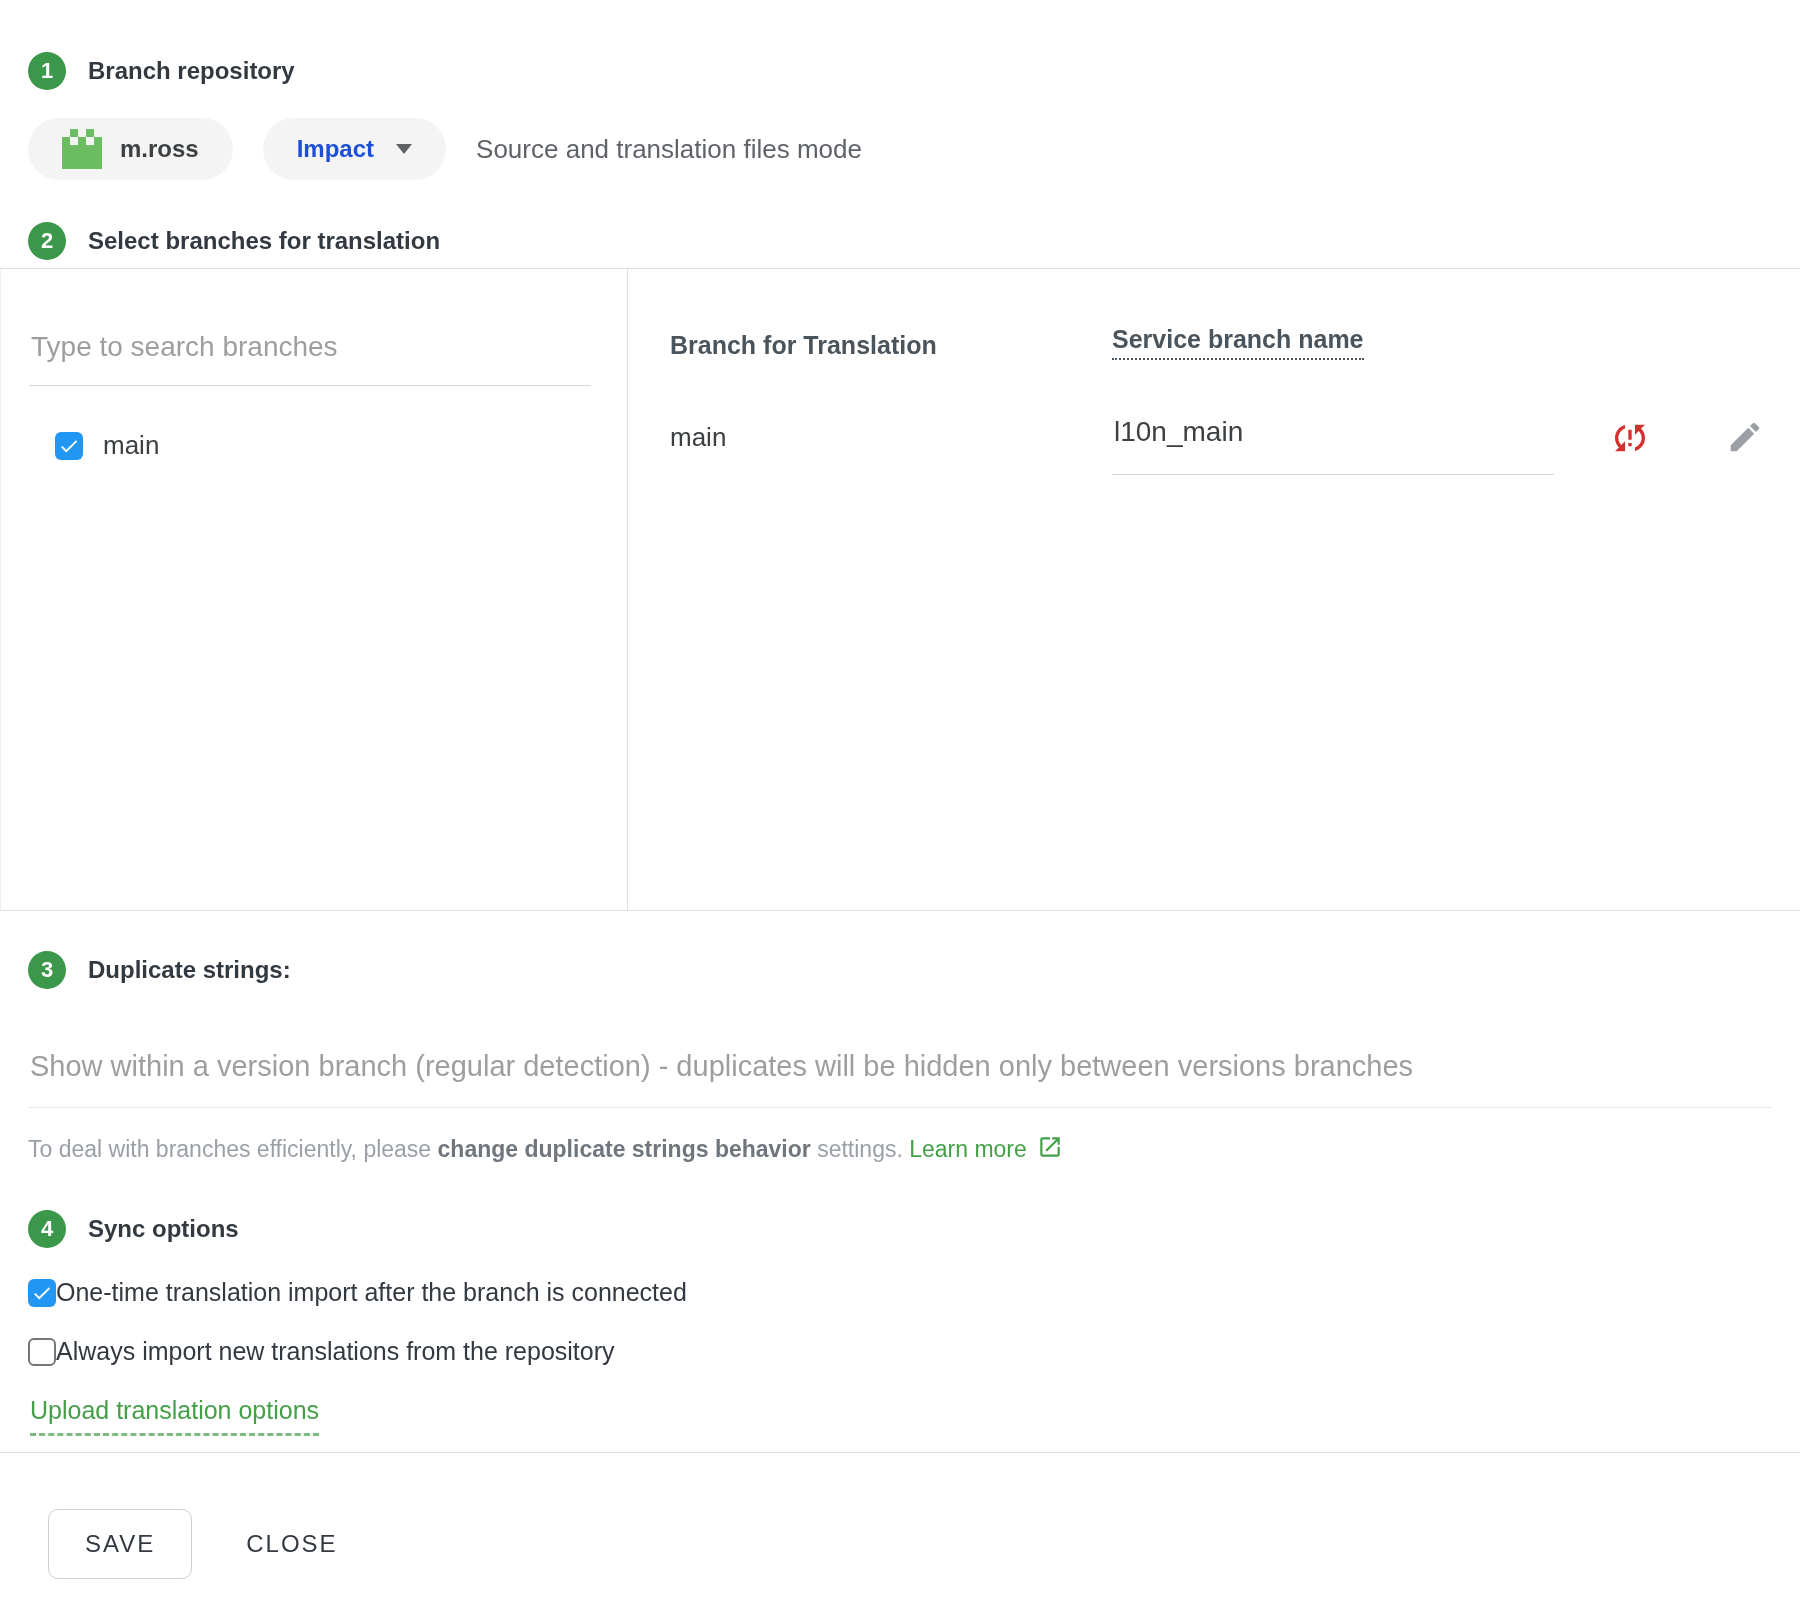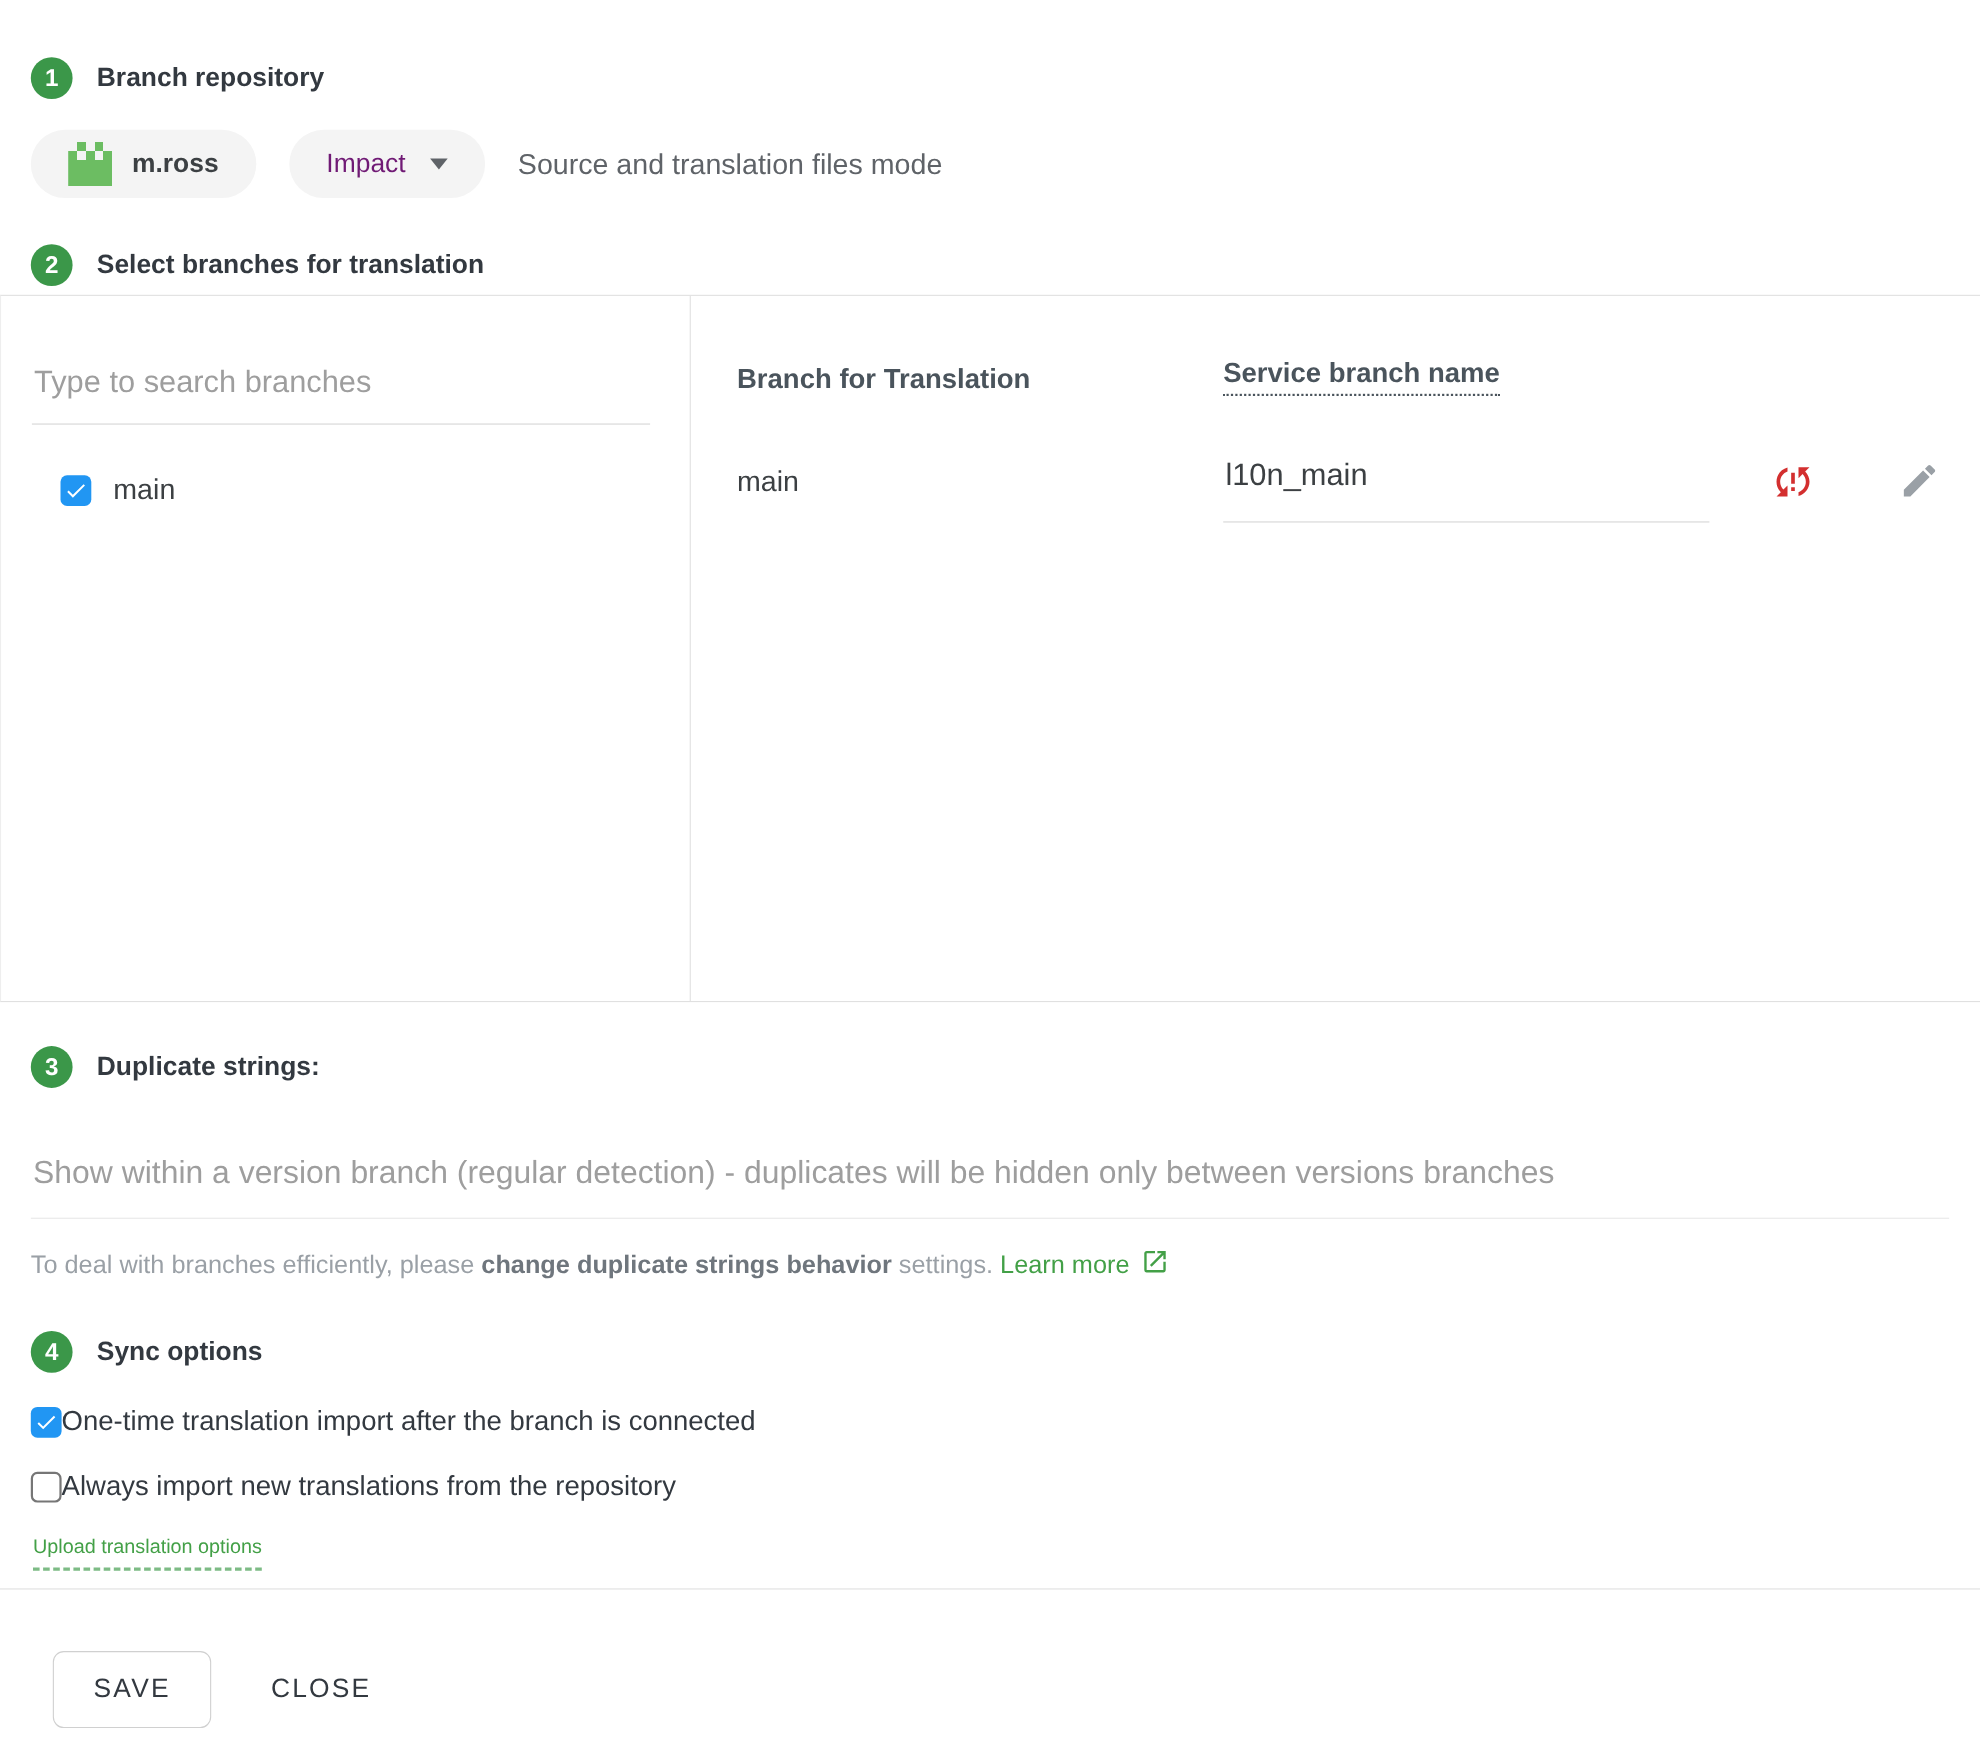--- a/index.html
+++ b/index.html
@@ -19,21 +19,21 @@
   .sect-1 { padding:52px 28px 0 28px; }
 
   
   .repo-row { margin-top:28px; display:flex; align-items:center; gap:30px; }
   .pill {
     background:#f4f4f4; border-radius:34px; height:62px;
     display:flex; align-items:center; gap:18px; padding:0 34px;
     cursor:pointer; border:none;
   }
   .pill .label { font-size:24px; color:#3c4043; font-weight:bold; }
-  .pill.dropdown .label { font-weight:normal; color:#701a75; }
+  .pill.dropdown .label { font-weight:bold; color:#1d4ed8; }
   .identicon { width:40px; height:40px; display:block; }
   .caret-down {
     width:0; height:0; margin-left:4px;
     border-left:8px solid transparent; border-right:8px solid transparent;
     border-top:10px solid #5f6368;
   }
   .mode-label { font-size:26px; color:#5f6368; }
 
   .sect-2-header { padding:42px 28px 0 28px; }
 
@@ -79,21 +79,21 @@
   .dup-note { margin-top:26px; font-size:23px; color:#9aa0a6; }
   .dup-note .bold { font-weight:bold; color:#6f767d; }
   .learn-more { color:#43a047; text-decoration:none; cursor:pointer; }
   .launch-icon { display:inline-block; vertical-align:-3px; margin-left:10px; }
 
   .sect-4 { padding:44px 28px 0 28px; }
   .sync-option { margin-top:30px; display:flex; align-items:center; cursor:pointer; }
   .sync-option .label { font-size:25px; color:#333940; }
   .upload-link {
     display:inline-block; margin-top:30px; margin-left:2px;
-    font-size:18px; color:#43a047; text-decoration:none; cursor:pointer;
+    font-size:25px; color:#43a047; text-decoration:none; cursor:pointer;
     padding-bottom:8px; border-bottom:3px dashed #7dbb85;
   }
 
   .footer { margin-top:16px; border-top:1px solid #e0e0e0; padding:56px 0 0 48px; display:flex; align-items:center; }
   .btn {
     font-family:"Liberation Sans", sans-serif;
     font-size:24px; letter-spacing:2px; color:#333940; background:#fff;
     cursor:pointer;
   }
   .btn.save { border:1px solid #d0d0d0; border-radius:10px; padding:20px 36px; }

